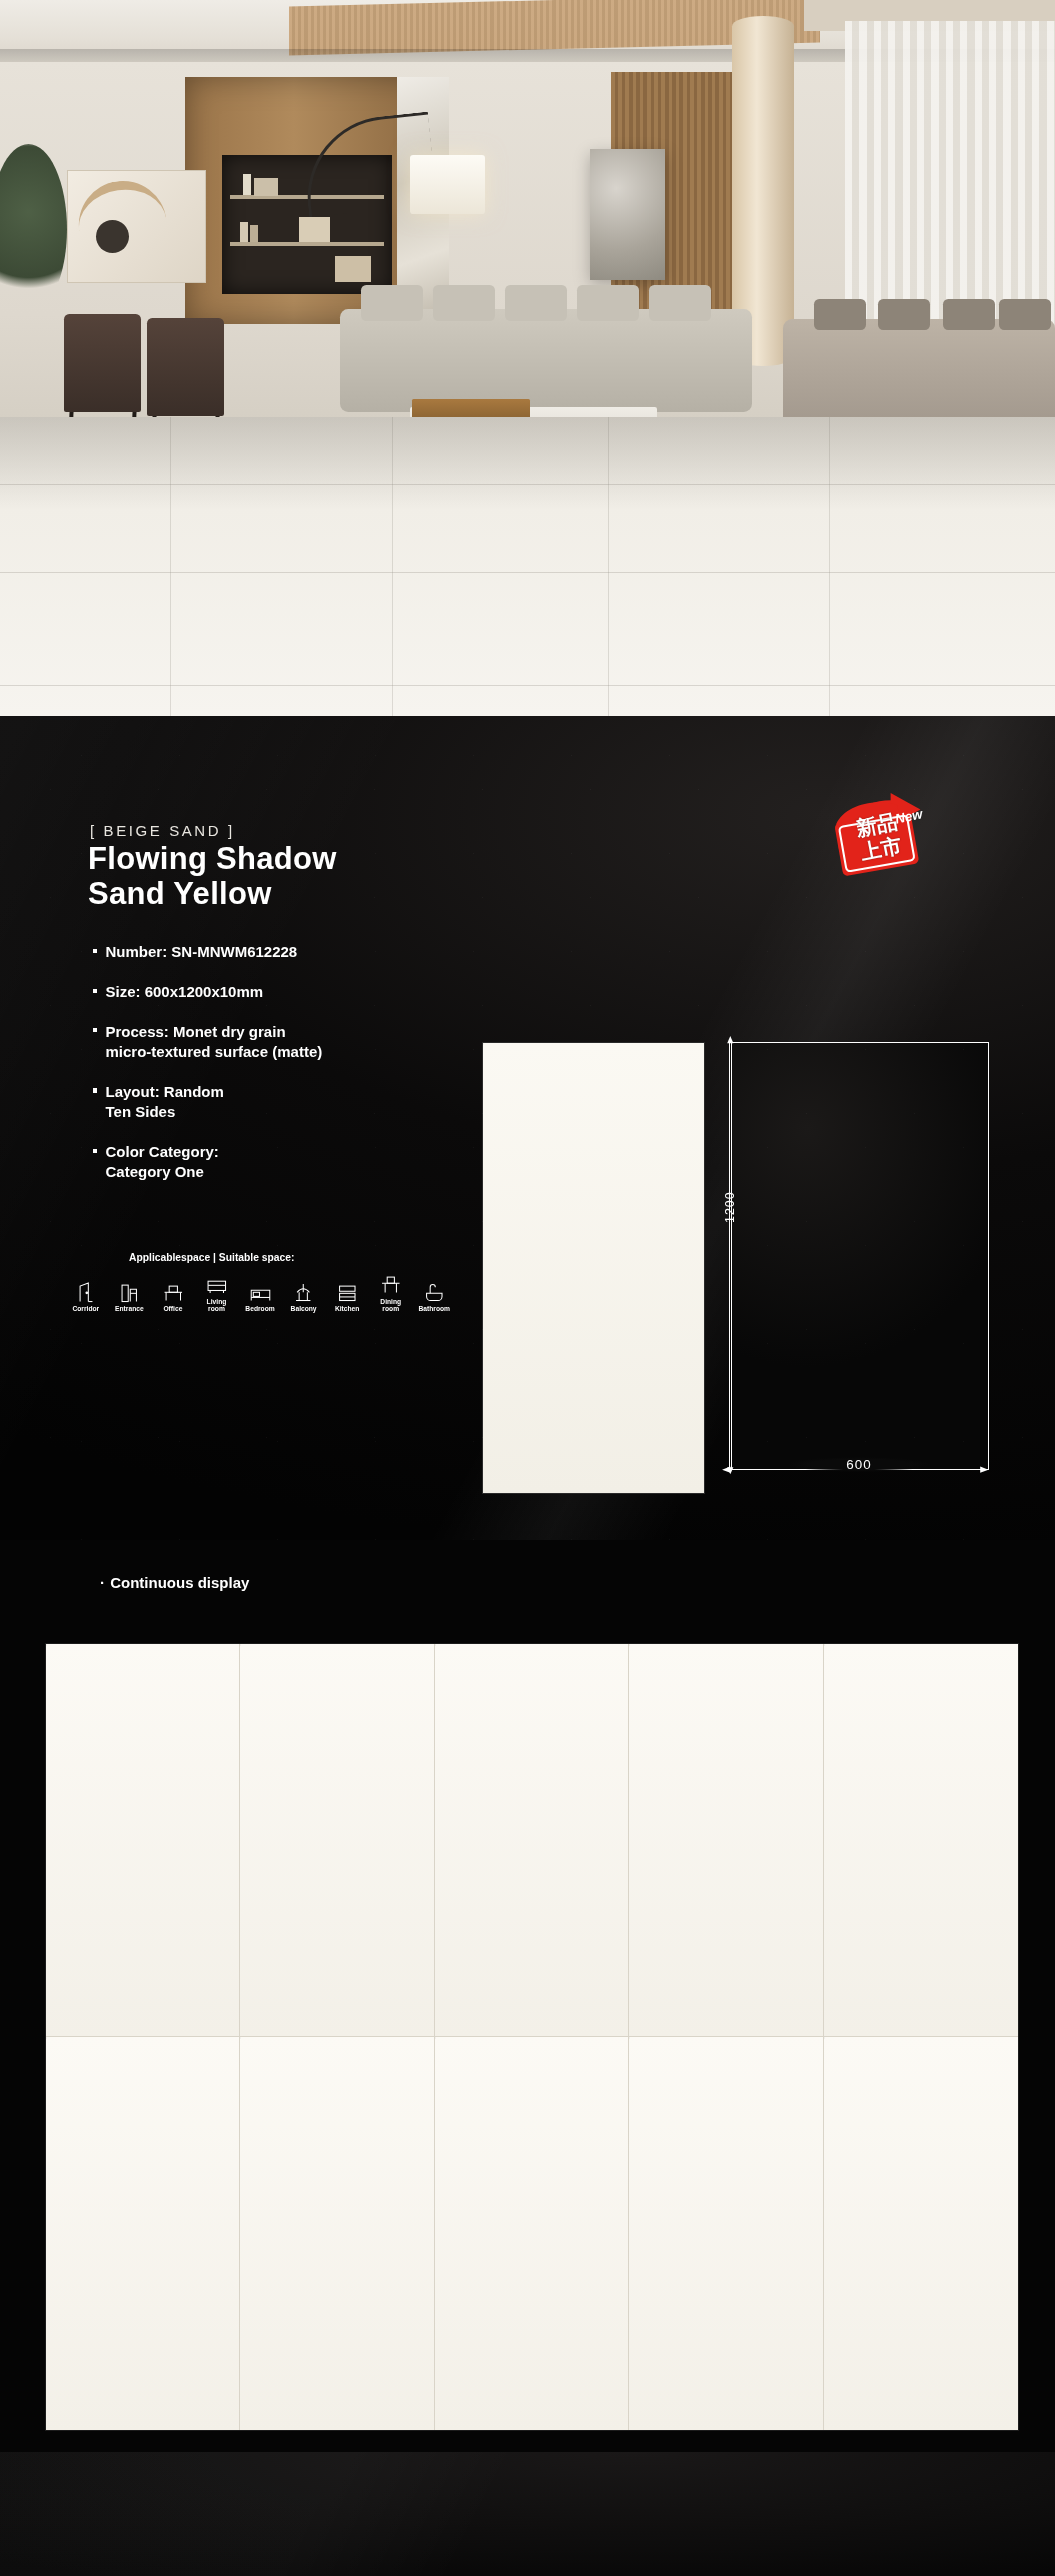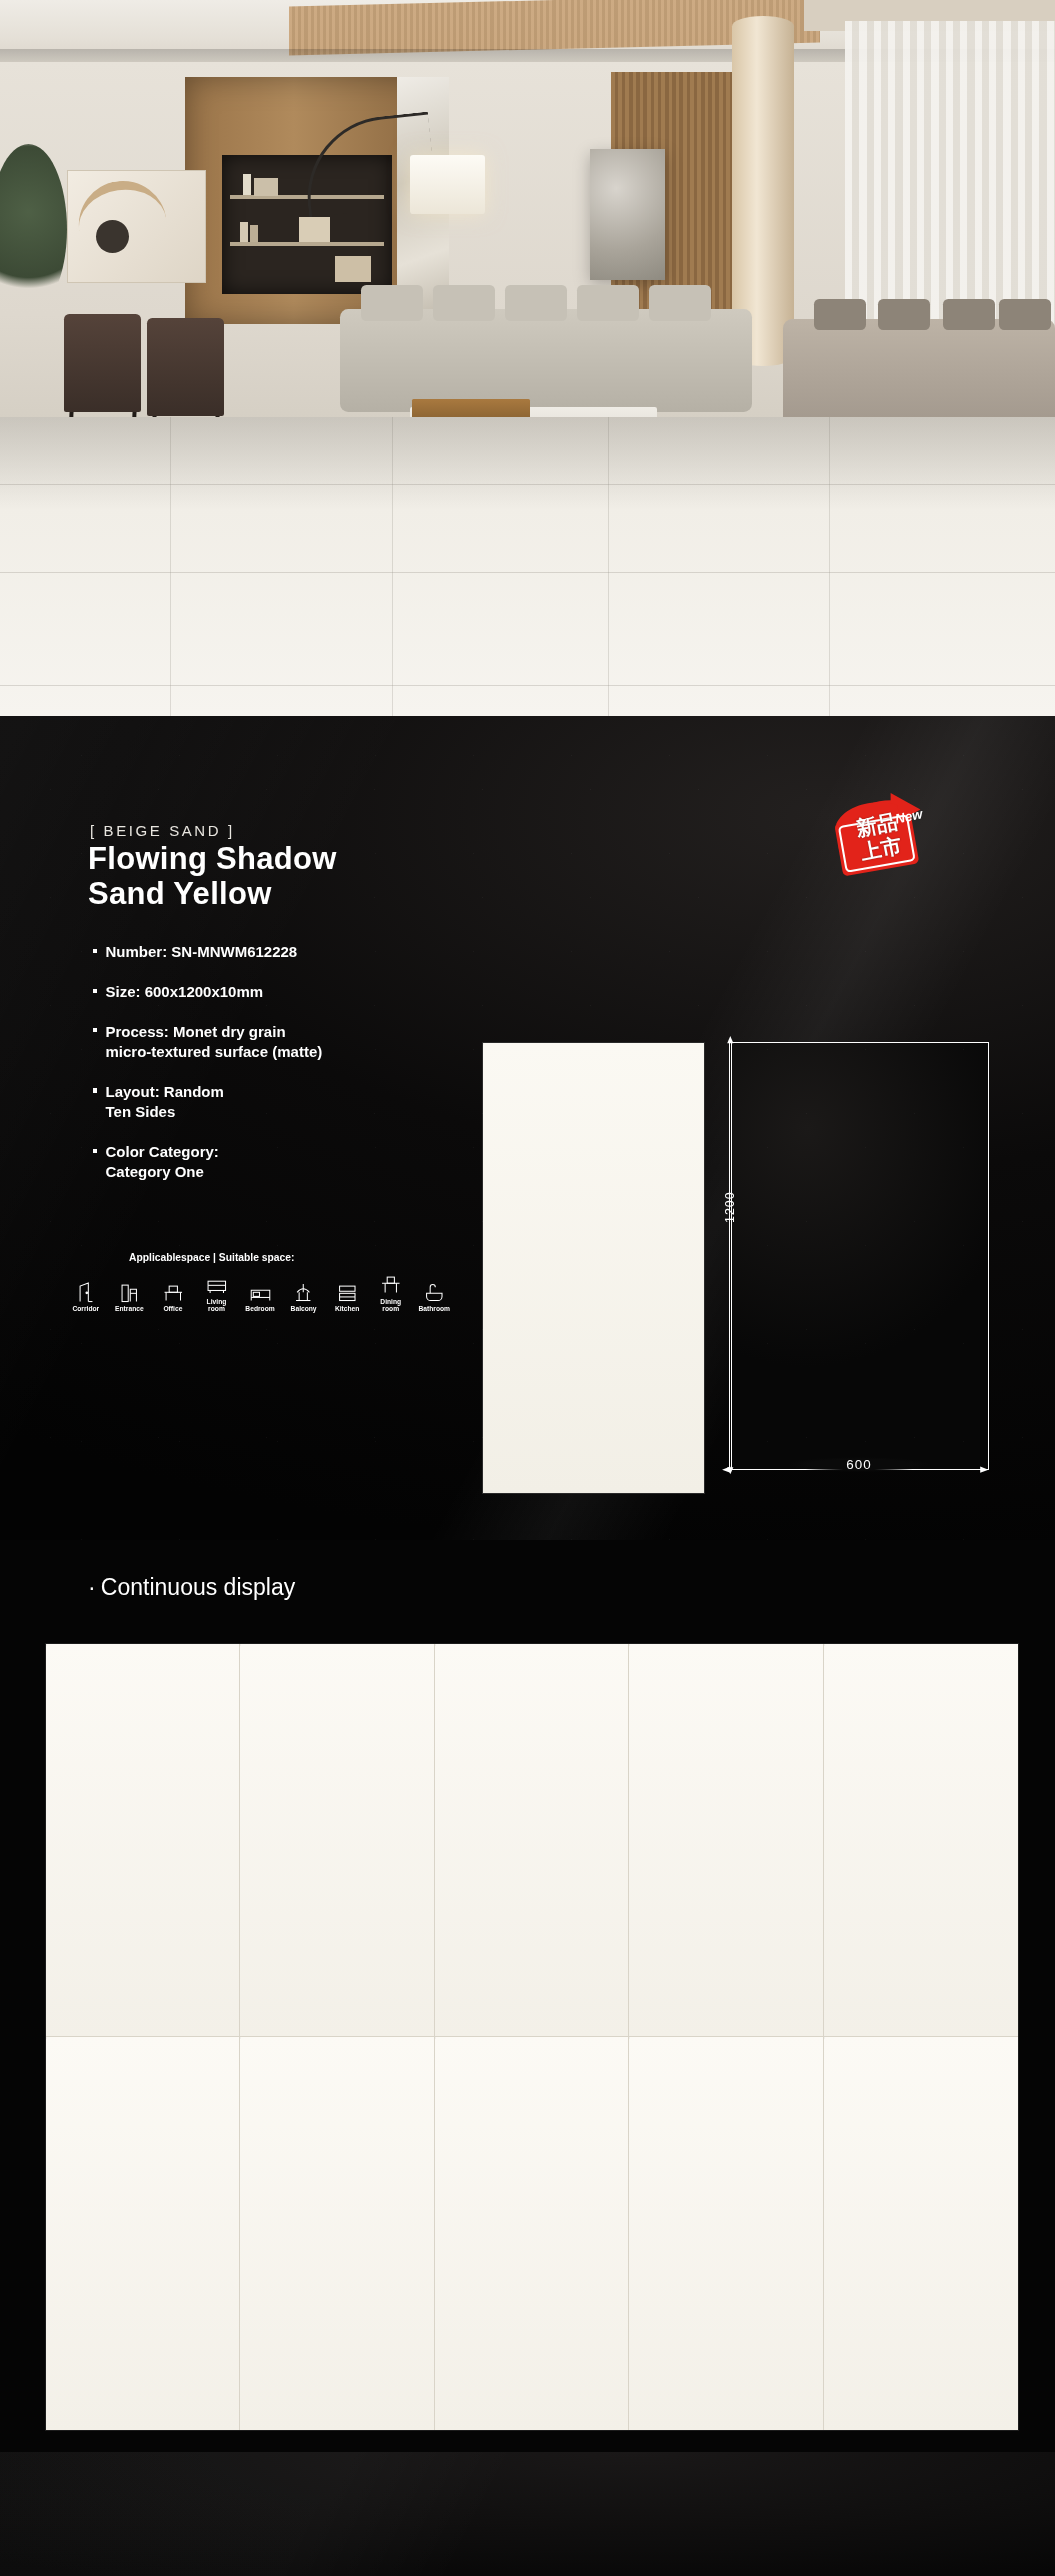--- a/index.html
+++ b/index.html
@@ -288,22 +288,22 @@
   }
   .dim-hlabel {
     position: absolute; left: 787px; top: 741px; width: 144px;
     text-align: center; color: #fff; font-size: 13.4px; letter-spacing: 1px;
     background: radial-gradient(closest-side,#0a0a0a 70%, rgba(10,10,10,0));
     padding: 0 5.2px;
   }
 
   
   .cont-head {
-    position: absolute; left: 88px; top: 1574px;
-    color: #fff; font-size: 23px; font-weight: 400;
+    position: absolute; left: 100px; top: 1574px;
+    color: #fff; font-size: 15px; font-weight: 700;
   }
   .cont-head::before {
     content: "·"; margin-right: 5.2px;
   }
   .grid {
     position: absolute; left: 45px; top: 1643px; width: 974px; height: 788px;
     display: grid;
     grid-template-columns: repeat(5, 1fr);
     grid-template-rows: repeat(2, 1fr);
     background: #0a0a0a;

